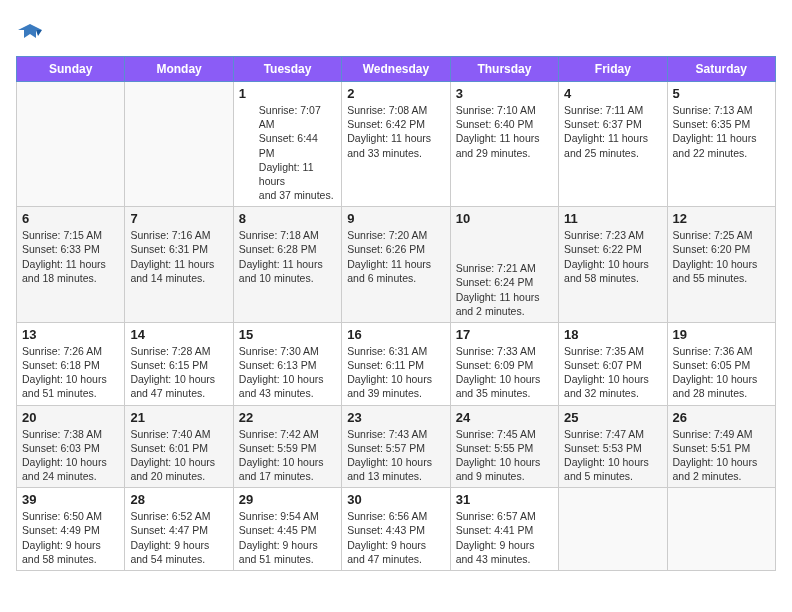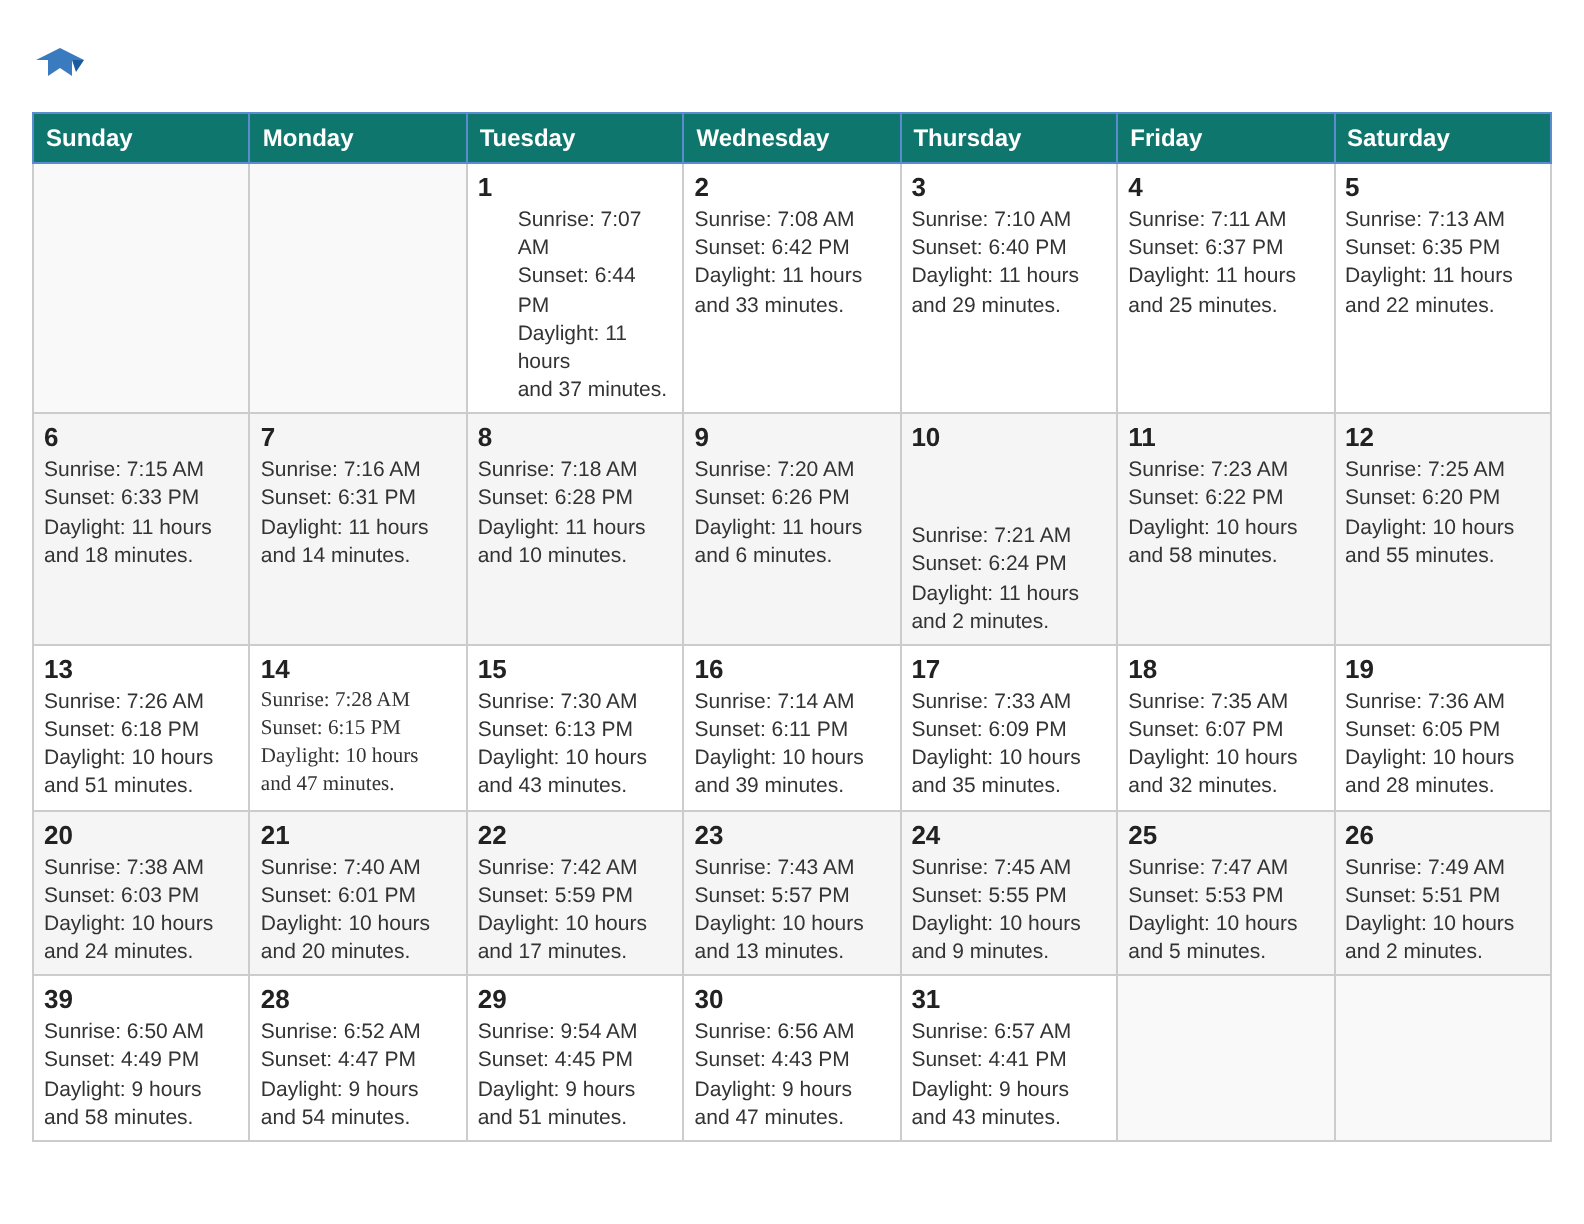--- a/index.html
+++ b/index.html
@@ -46,23 +46,23 @@
     .location {
       font-size: 16px;
       color: #444;
     }
     table {
       width: 100%;
       border-collapse: collapse;
       font-size: 11px;
     }
     thead tr th {
-      background: #0f766e;
+      background: #8b5cf6;
       color: #fff;
-      text-align: left;
+      text-align: center;
       padding: 5px 6px;
       font-size: 12px;
       font-weight: bold;
       border: 1px solid #5a8dd0;
     }
     tbody tr td {
       border: 1px solid #ccc;
       vertical-align: top;
       padding: 4px 5px;
       width: 108px;
@@ -219,35 +219,35 @@
       <tr>
         <td>
           <span class="day-num">13</span>
           <div class="day-detail" style="white-space: pre-line;">Sunrise: 7:26 AM
 Sunset: 6:18 PM
 Daylight: 10 hours
 and 51 minutes.</div>
         </td>
         <td>
           <span class="day-num">14</span>
-          <div class="day-detail" style="white-space: pre-line; font-family: Liberation Serif, serif;">Sunrise: 7:28 AM
+          <div class="day-detail" style="white-space: pre-line;">Sunrise: 7:28 AM
 Sunset: 6:15 PM
 Daylight: 10 hours
 and 47 minutes.</div>
         </td>
         <td>
           <span class="day-num">15</span>
           <div class="day-detail" style="white-space: pre-line;">Sunrise: 7:30 AM
 Sunset: 6:13 PM
 Daylight: 10 hours
 and 43 minutes.</div>
         </td>
         <td>
           <span class="day-num">16</span>
-          <div class="day-detail" style="white-space: pre-line;">Sunrise: 7:14 AM
+          <div class="day-detail" style="white-space: pre-line;">Sunrise: 6:31 AM
 Sunset: 6:11 PM
 Daylight: 10 hours
 and 39 minutes.</div>
         </td>
         <td>
           <span class="day-num">17</span>
           <div class="day-detail" style="white-space: pre-line;">Sunrise: 7:33 AM
 Sunset: 6:09 PM
 Daylight: 10 hours
 and 35 minutes.</div>

